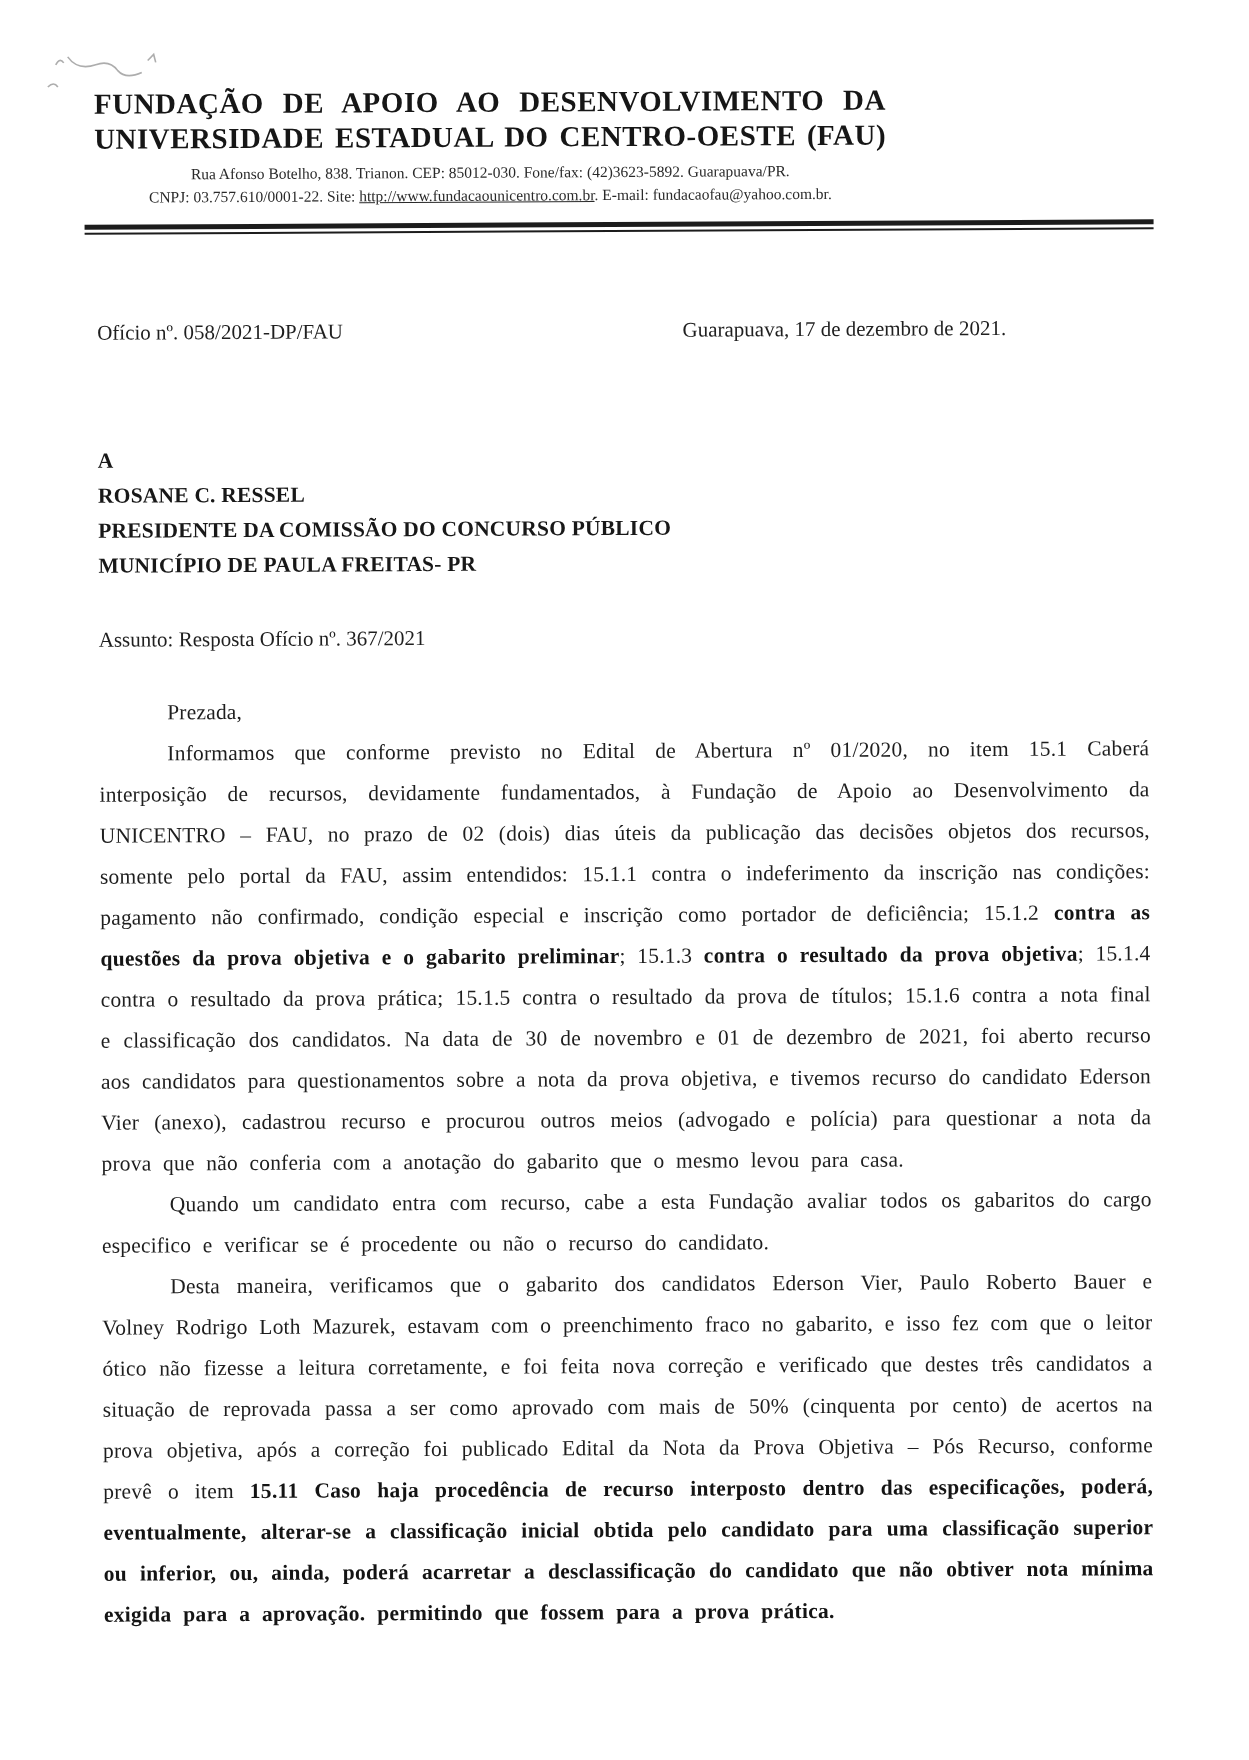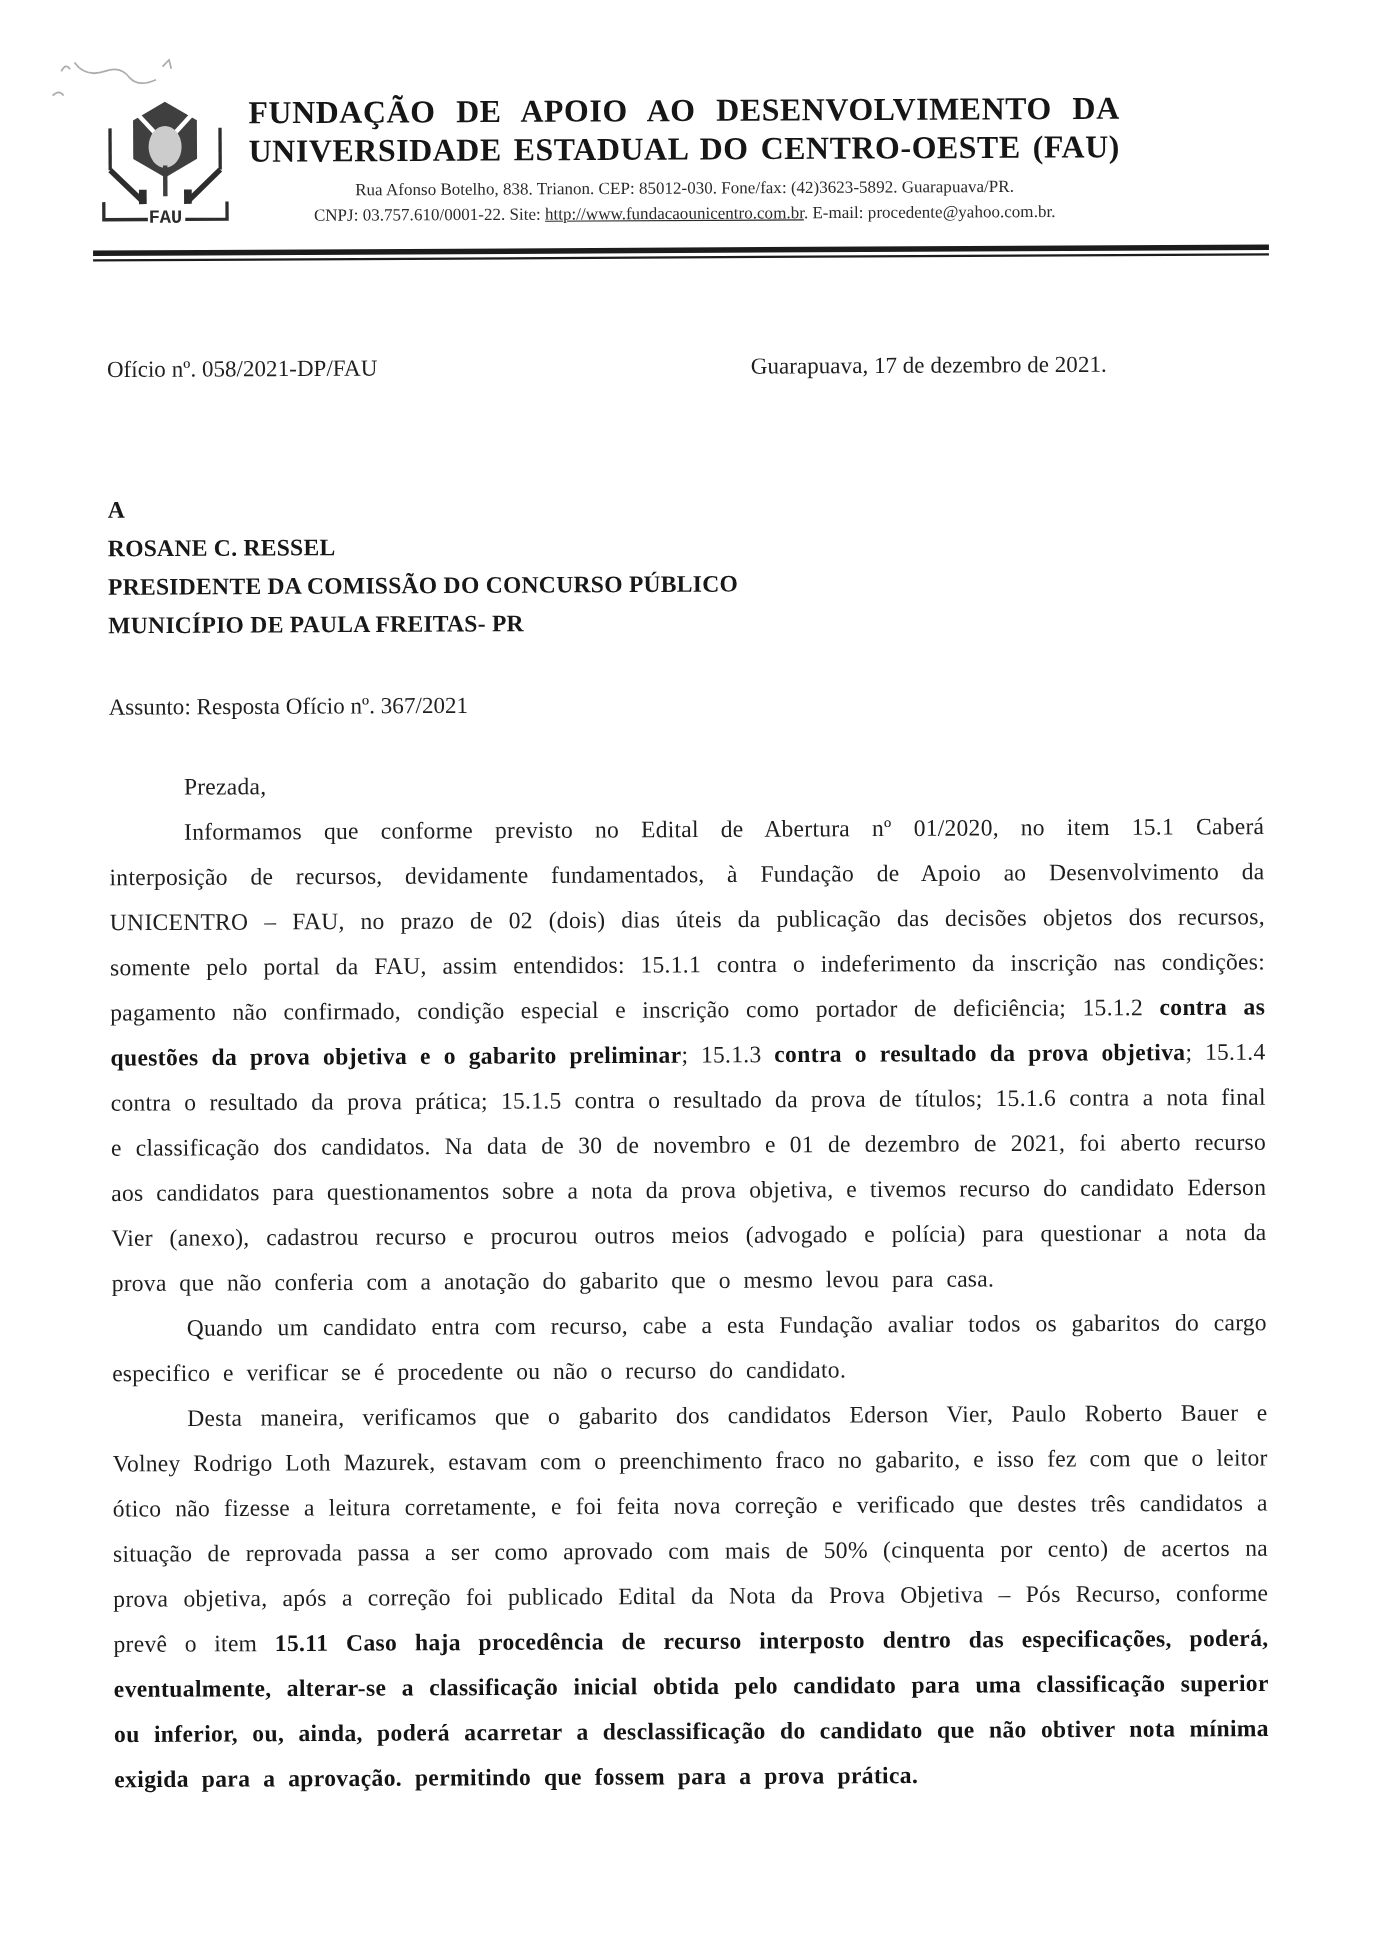--- a/index.html
+++ b/index.html
@@ -112,43 +112,25 @@
 <body>
 
 <div class="page">
   <div class="content">
 
     <svg class="scribble" width="200" height="60">
       <path d="M18 18 q4 -8 8 -2 M30 10 q10 14 28 8 q14 -5 22 6 q8 9 24 2 M10 40 q6 -6 10 0 M110 14 l6 -6 l2 8" stroke="#8a8a8a" stroke-width="1.6" fill="none" opacity="0.7"></path>
     </svg>
 
     <div class="letterhead">
-      <div class="logo-box">
-        <svg viewBox="0 0 132 120" width="132" height="120">
-          <line x1="16" y1="30" x2="16" y2="68" stroke="#2d2d2d" stroke-width="3"></line>
-          <line x1="116" y1="30" x2="116" y2="68" stroke="#2d2d2d" stroke-width="3"></line>
-          <line x1="16" y1="68" x2="46" y2="97" stroke="#2d2d2d" stroke-width="5"></line>
-          <line x1="116" y1="68" x2="86" y2="97" stroke="#2d2d2d" stroke-width="5"></line>
-          <rect x="42" y="86" width="7" height="13" fill="#2d2d2d"></rect>
-          <rect x="83" y="86" width="7" height="13" fill="#2d2d2d"></rect>
-          <polygon points="66,6 95,23 95,58 66,75 37,58 37,23" fill="#3f3f3f"></polygon>
-          <line x1="39" y1="15" x2="63" y2="41" stroke="#ffffff" stroke-width="4"></line>
-          <line x1="93" y1="15" x2="69" y2="41" stroke="#ffffff" stroke-width="4"></line>
-          <ellipse cx="66" cy="47" rx="15" ry="19" fill="#cccccc"></ellipse>
-          <rect x="64" y="64" width="4" height="28" fill="#3f3f3f"></rect>
-          <polyline points="10,97 10,113 50,113" stroke="#2d2d2d" stroke-width="3" fill="none"></polyline>
-          <polyline points="122,97 122,113 84,113" stroke="#2d2d2d" stroke-width="3" fill="none"></polyline>
-          <text x="66" y="116" font-size="17" text-anchor="middle" font-family="Liberation Mono, monospace" font-weight="bold" fill="#2d2d2d">FAU</text>
-        </svg>
-      </div>
       <div class="head-text">
         <div class="org-line spread">FUNDAÇÃO DE APOIO AO DESENVOLVIMENTO DA</div>
         <div class="org-line spread">UNIVERSIDADE ESTADUAL DO CENTRO-OESTE (FAU)</div>
         <div class="addr">Rua Afonso Botelho, 838. Trianon. CEP: 85012-030. Fone/fax: (42)3623-5892. Guarapuava/PR.</div>
-        <div class="addr"><span>CNPJ: 03.757.610/0001-22. Site: </span><span class="u">http://www.fundacaounicentro.com.br</span><span>. E-mail: </span><span>procedente@yahoo.com.br</span><span>.</span></div>
+        <div class="addr"><span>CNPJ: 03.757.610/0001-22. Site: </span><span class="u">http://www.fundacaounicentro.com.br</span><span>. E-mail: </span><span>fundacaofau@yahoo.com.br</span><span>.</span></div>
       </div>
     </div>
 
     <div class="rule"></div>
 
     <div class="ref-row">
       <span>Ofício nº. 058/2021-DP/FAU</span>
       <span class="date">Guarapuava, 17 de dezembro de 2021.</span>
     </div>
 

